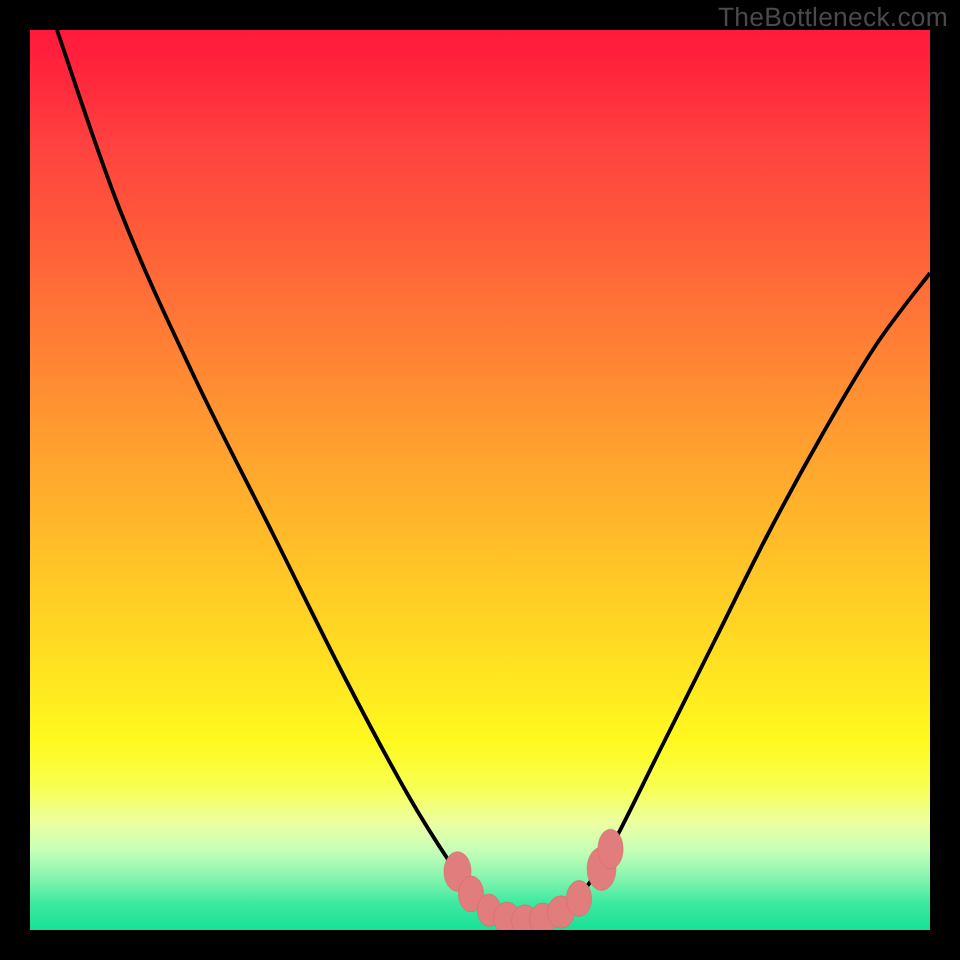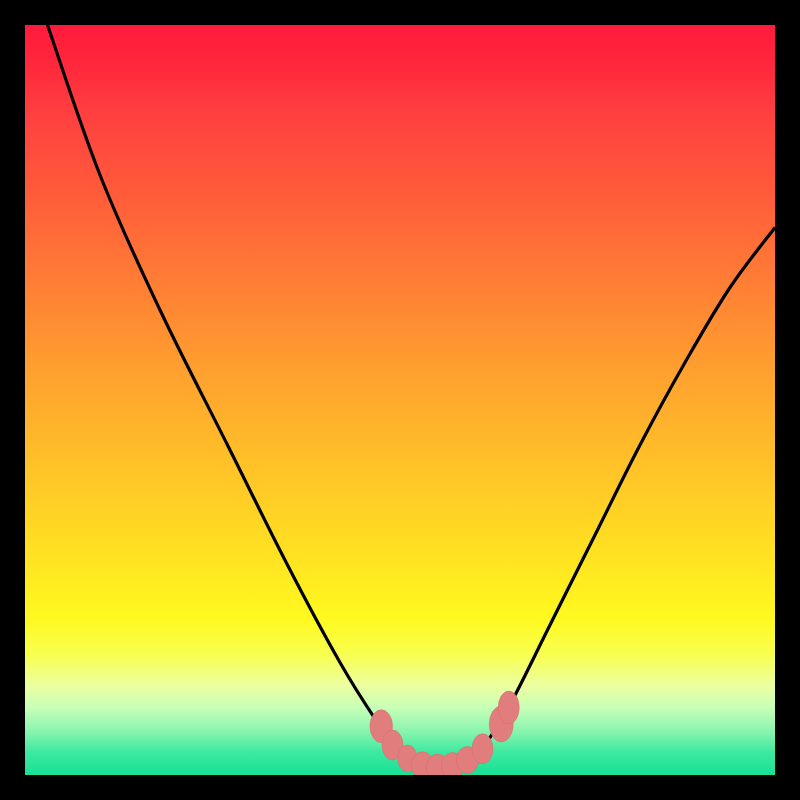--- a/index.html
+++ b/index.html
@@ -77,13 +77,14 @@
           <ellipse cx="412.50000000000006" cy="742.5" rx="11.25" ry="13.500000000000002" fill="#e27d7d" stroke="#d86a6a" stroke-width="0.5"></ellipse>
           <ellipse cx="427.49999999999994" cy="741" rx="11.25" ry="13.500000000000002" fill="#e27d7d" stroke="#d86a6a" stroke-width="0.5"></ellipse>
           <ellipse cx="442.5" cy="735" rx="11.25" ry="13.500000000000002" fill="#e27d7d" stroke="#d86a6a" stroke-width="0.5"></ellipse>
           <ellipse cx="457.5" cy="723.75" rx="10.499999999999998" ry="15" fill="#e27d7d" stroke="#d86a6a" stroke-width="0.5"></ellipse>
           <ellipse cx="476.25" cy="699" rx="12" ry="18" fill="#e27d7d" stroke="#d86a6a" stroke-width="0.5"></ellipse>
           <ellipse cx="483.75" cy="682.5" rx="10.499999999999998" ry="16.5" fill="#e27d7d" stroke="#d86a6a" stroke-width="0.5"></ellipse>
         </g>
     </svg>
 
   </div>
+  <div class="watermark">TheBottleneck.com</div>
 </div>
 
 </body></html>

